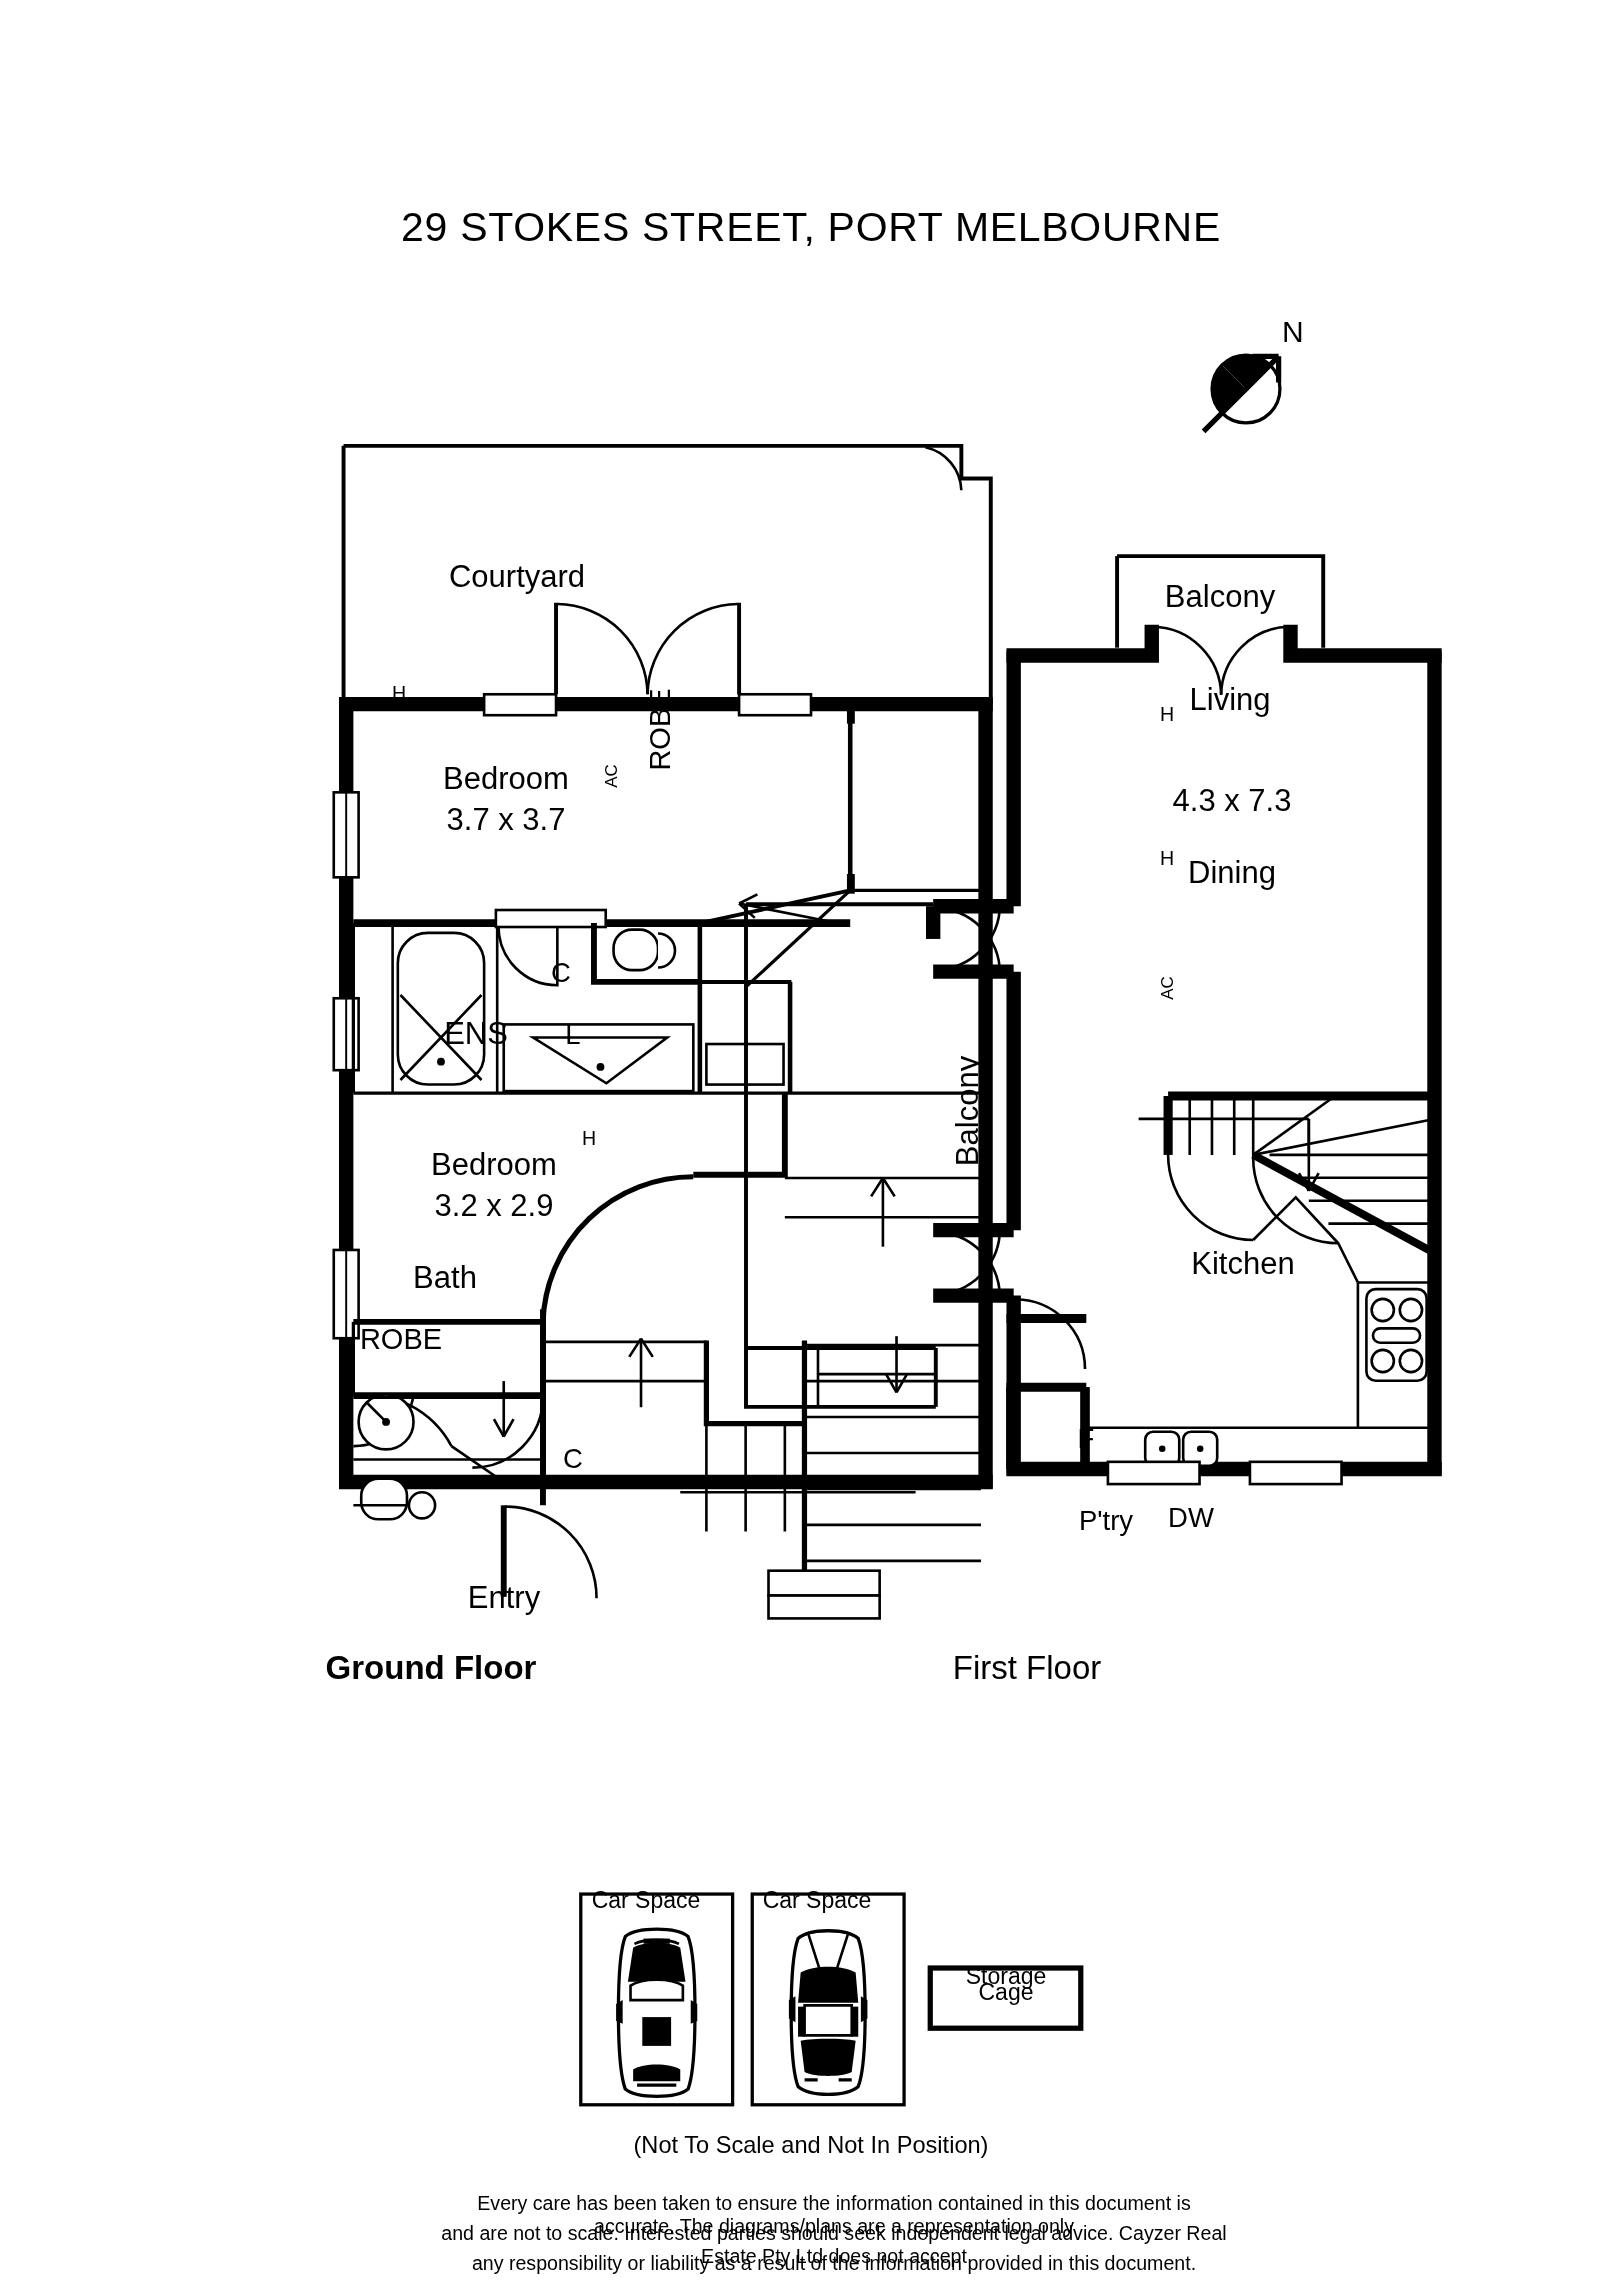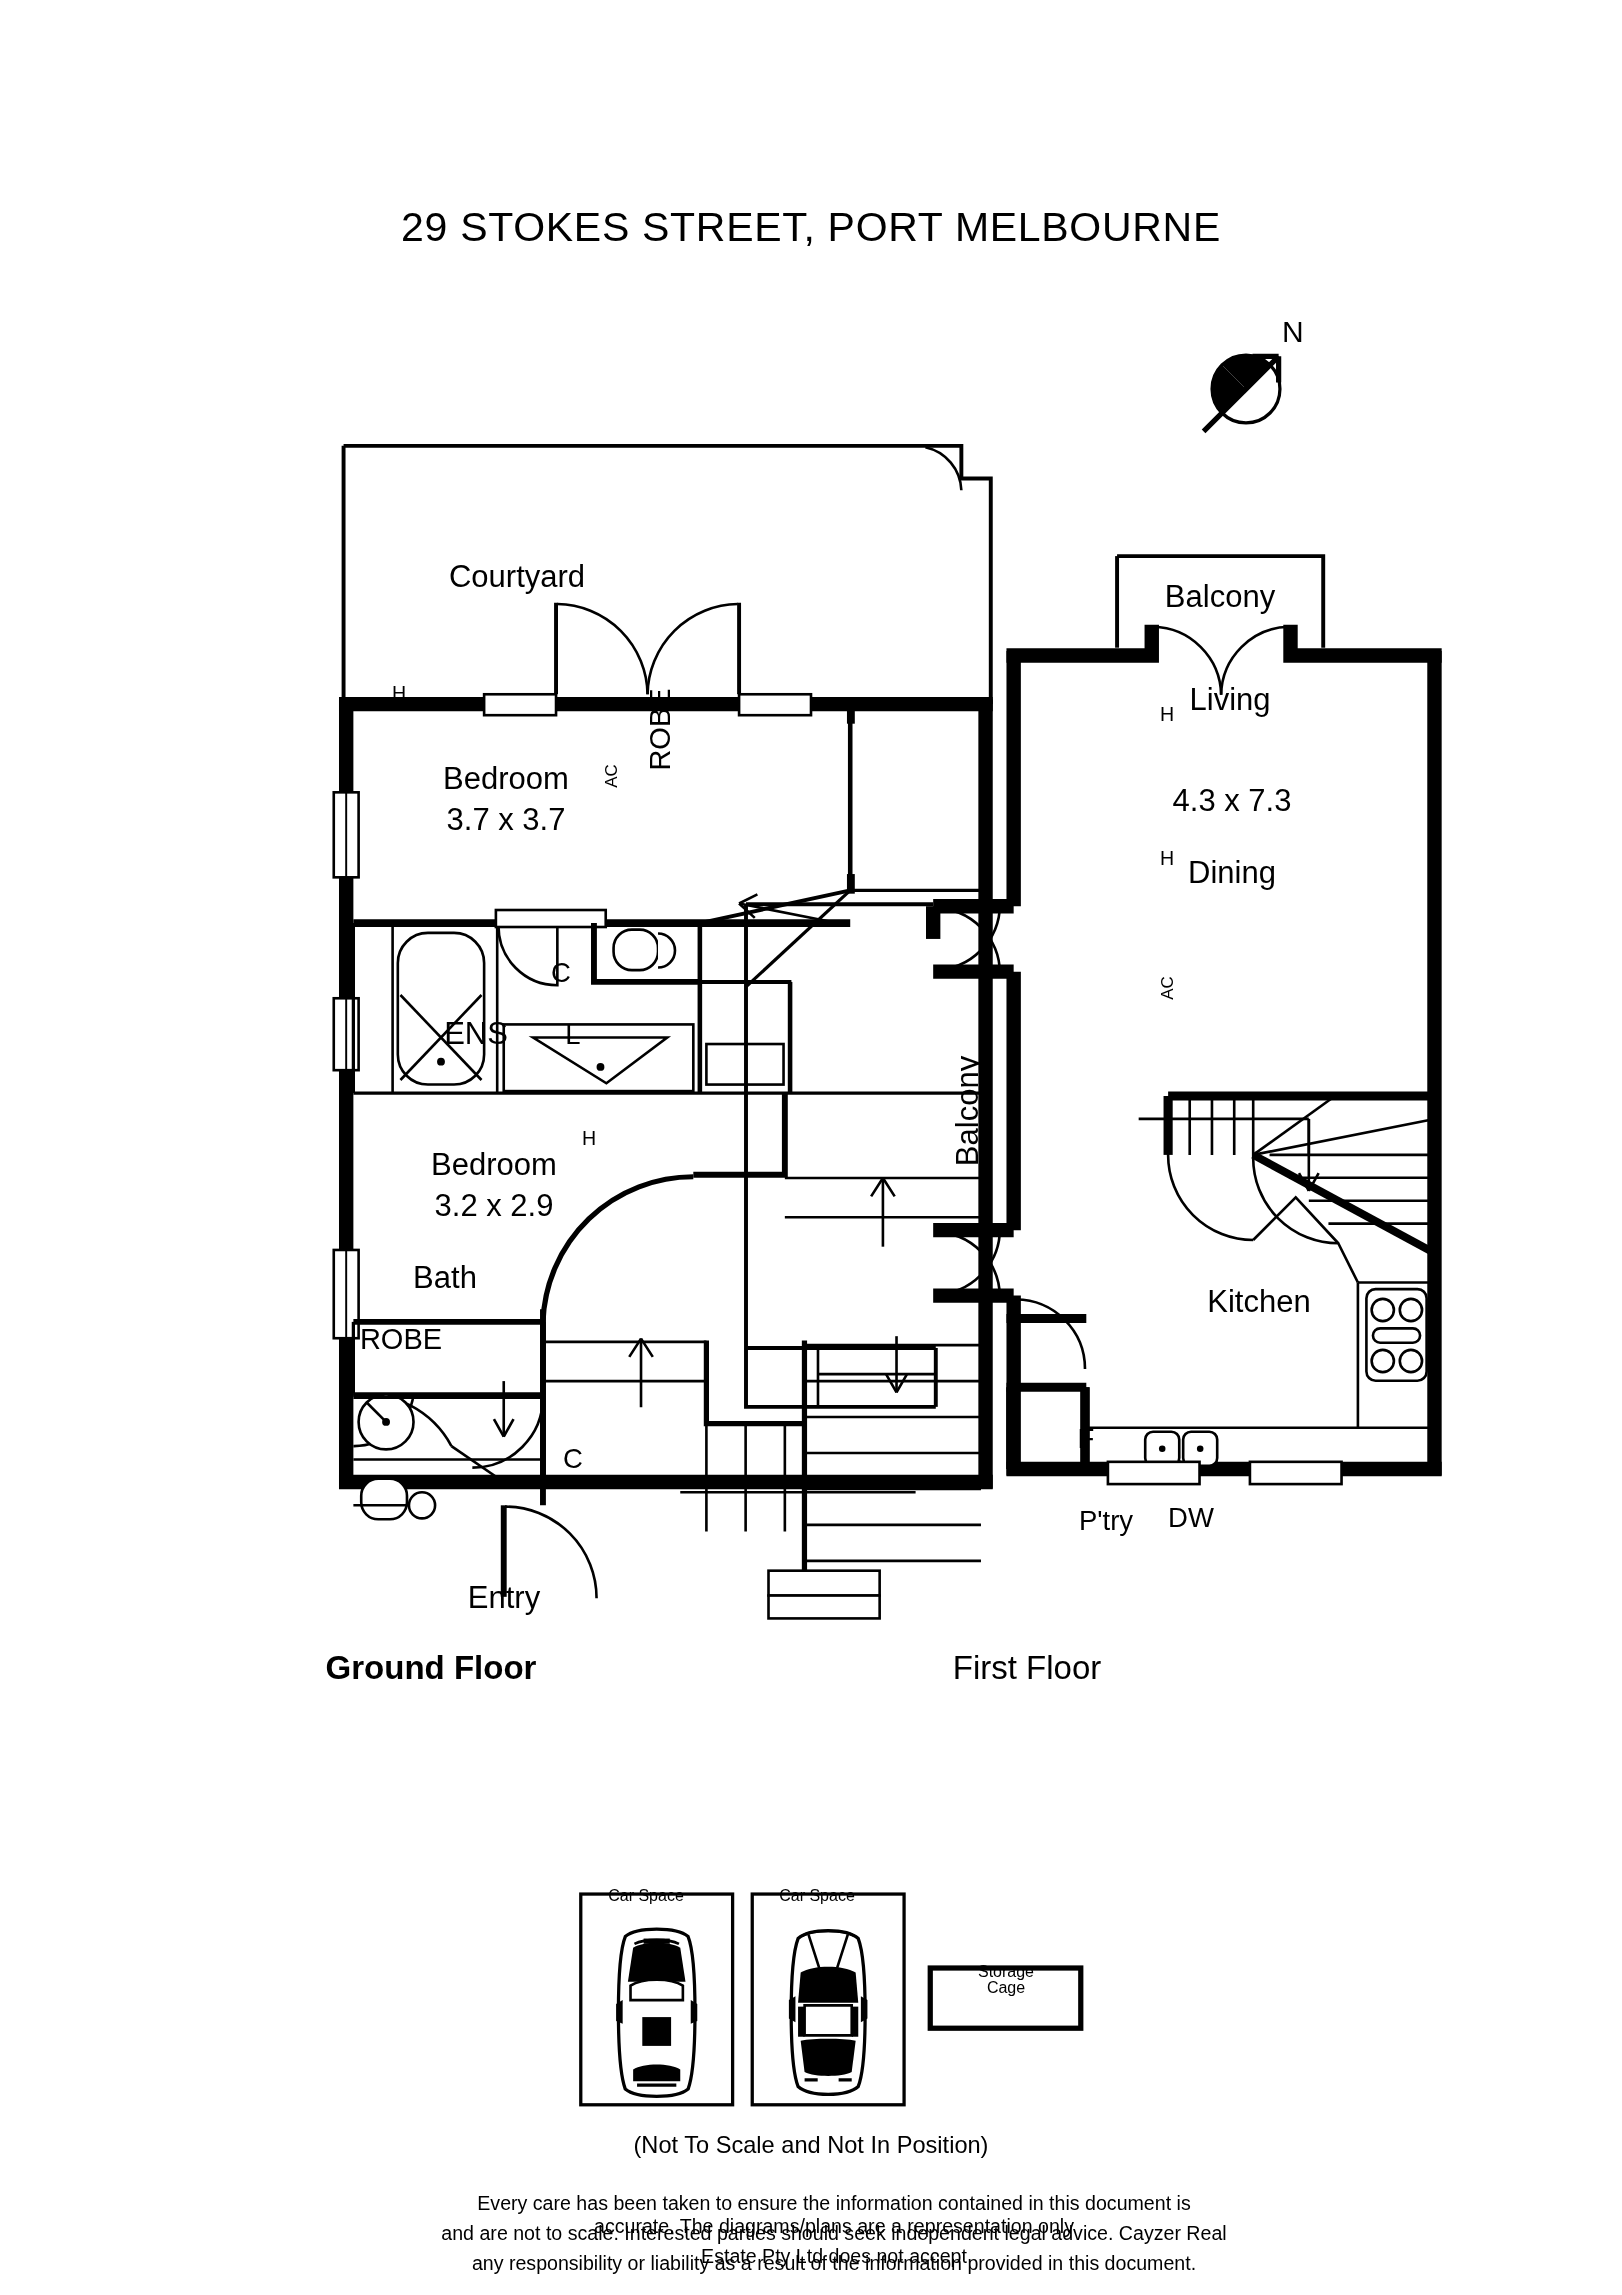--- a/index.html
+++ b/index.html
@@ -5,21 +5,21 @@
   html,body{margin:0;padding:0;background:#ffffff;}
   body{width:1623px;height:2295px;position:relative;font-family:"Liberation Sans",sans-serif;color:#000;}
   #page{position:absolute;inset:0;}
   .txt{position:absolute;white-space:nowrap;}
   .ctr{transform:translateX(-50%);}
   #title{top:204px;left:811px;font-size:41px;letter-spacing:0.7px;}
   .compass{position:absolute;left:1184px;top:327px;width:98px;height:111px;}
   .floorlabel{font-size:33px;}
   .roomname{font-size:31px;}
   .roomdim{font-size:31px;}
-  .small{font-size:16px;}
+  .small{font-size:23px;}
   .tiny{font-size:17px;}
   .vert{transform:translateX(-50%) rotate(-90deg);transform-origin:50% 50%;}
   .disc{position:absolute;left:811px;transform:translateX(-50%);font-size:19.6px;text-align:center;margin-left:23px;}
   svg{position:absolute;left:0;top:0;overflow:visible;}
   .lbl-ns{position:absolute;white-space:nowrap;}
 </style>
 </head>
 <body>
 
 <div id="page">
@@ -275,21 +275,21 @@
       <path d="M800,935 L1052,935 M830,970 L1052,970 M860,1005 L1052,1005 M890,1040 L1052,1040" stroke="#000" stroke-width="4" fill="none"></path>
       <line x1="860" y1="880" x2="860" y2="990" stroke="#000" stroke-width="4"></line>
       <path d="M860,990 L845,963 M860,990 L875,963" stroke="#000" stroke-width="4" fill="none"></path>
     </svg>
   </div>
 
   <div class="txt ctr roomname" style="left:1220px;top:579px;">Balcony</div>
   <div class="txt ctr roomname" style="left:1230px;top:682px;">Living</div>
   <div class="txt ctr roomdim" style="left:1232px;top:783px;">4.3 x 7.3</div>
   <div class="txt ctr roomname" style="left:1232px;top:855px;">Dining</div>
-  <div class="txt ctr roomname" style="left:1243px;top:1284px;margin-left:16px;">Kitchen</div>
+  <div class="txt ctr roomname" style="left:1243px;top:1246px;">Kitchen</div>
   <div class="txt vert roomname" style="left:968px;top:1093px;">Balcony</div>
 
   <div class="txt vert tiny" style="left:1168px;top:978px;">AC</div>
   <div class="txt ctr tiny" style="left:1167px;top:703px;font-size:19.6px;">H</div>
   <div class="txt ctr tiny" style="left:1167px;top:847px;font-size:19.6px;">H</div>
   <div class="txt ctr small" style="left:1086px;top:1423px;font-size:27.5px;">F</div>
   <div class="txt ctr small" style="left:1106px;top:1505px;font-size:27.5px;">P'try</div>
   <div class="txt ctr small" style="left:1191px;top:1502px;font-size:27.5px;">DW</div>
   <div class="txt ctr floorlabel" style="left:1027px;top:1649px;">First Floor</div>
 

